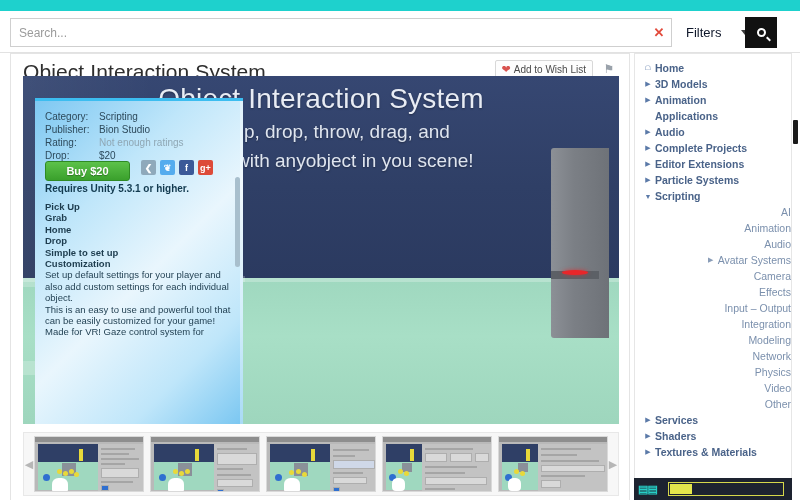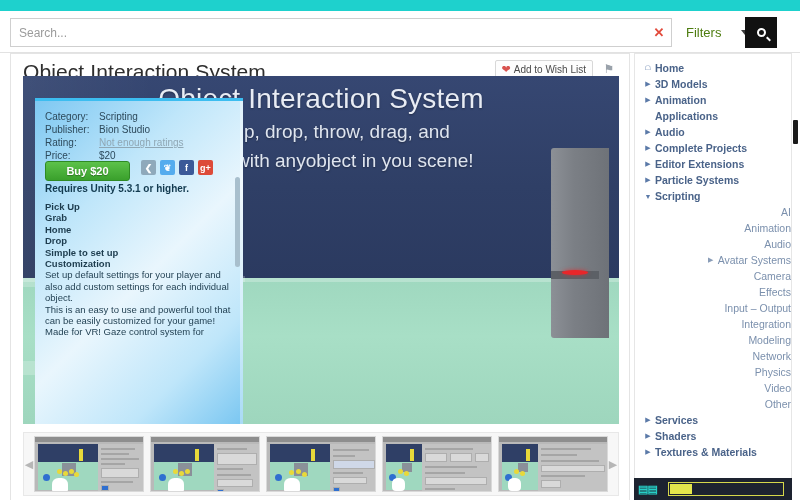--- a/index.html
+++ b/index.html
@@ -52,21 +52,21 @@
   .search-clear {
     width: 24px; height: 27px;
     display: flex; align-items: center; justify-content: center;
     color: #e24a3b; font-size: 13px; font-weight: bold;
     cursor: pointer;
   }
   .filters-btn {
     position: absolute; left: 676px; top: 7px;
     height: 29px; padding: 0 9px;
     display: flex; align-items: center; gap: 20px;
-    font-size: 13px; color: #4d7c0f;
+    font-size: 13px; color: #0f172a;
     border: 1px solid transparent;
     cursor: pointer; white-space: nowrap; justify-content: center;
   }
   .caret-down {
     width: 0; height: 0;
     border-left: 4px solid transparent;
     border-right: 4px solid transparent;
     border-top: 5px solid #3b3b3b;
   }
   .search-go {
@@ -222,21 +222,21 @@
     font-size: 10px; color: #1e3a4a;
   }
   .info-table {
     position: absolute; left: 10px; top: 9px;
     width: 186px;
     font-size: 10px;
   }
   .info-row { display: flex; line-height: 13px; }
   .info-k { width: 54px; color: #2d4a5c; }
   .info-v { color: #2d4a5c; }
-  .info-v.muted { color: #8fa7b4; text-decoration: underline; }
+  .info-v.muted { color: #8fa7b4; }
   .buy-btn {
     position: absolute; left: 10px; top: 60px;
     width: 85px; height: 20px;
     display: flex; align-items: center; justify-content: center;
     background: linear-gradient(180deg, #5cc24a 0%, #3aa02c 100%);
     border: 1px solid #2f8a24; border-radius: 3px;
     color: #ffffff; font-size: 11px; font-weight: bold;
     text-shadow: 0 1px 1px rgba(0,0,0,.3);
     cursor: pointer;
   }
@@ -437,21 +437,21 @@
         </div>
         <div class="info-row">
           <span class="info-k">Publisher:</span>
           <span class="info-v">Bion Studio</span>
         </div>
         <div class="info-row">
           <span class="info-k">Rating:</span>
           <span class="info-v muted">Not enough ratings</span>
         </div>
         <div class="info-row">
-          <span class="info-k">Price:</span>
+          <span class="info-k">Drop:</span>
           <span class="info-v">$20</span>
         </div>
       </div>
 
       <div class="buy-btn">Buy $20</div>
 
       <div class="share-row">
         <div class="share-ic s-share">❮</div>
         <div class="share-ic s-tw">❦</div>
         <div class="share-ic s-fb">f</div>

